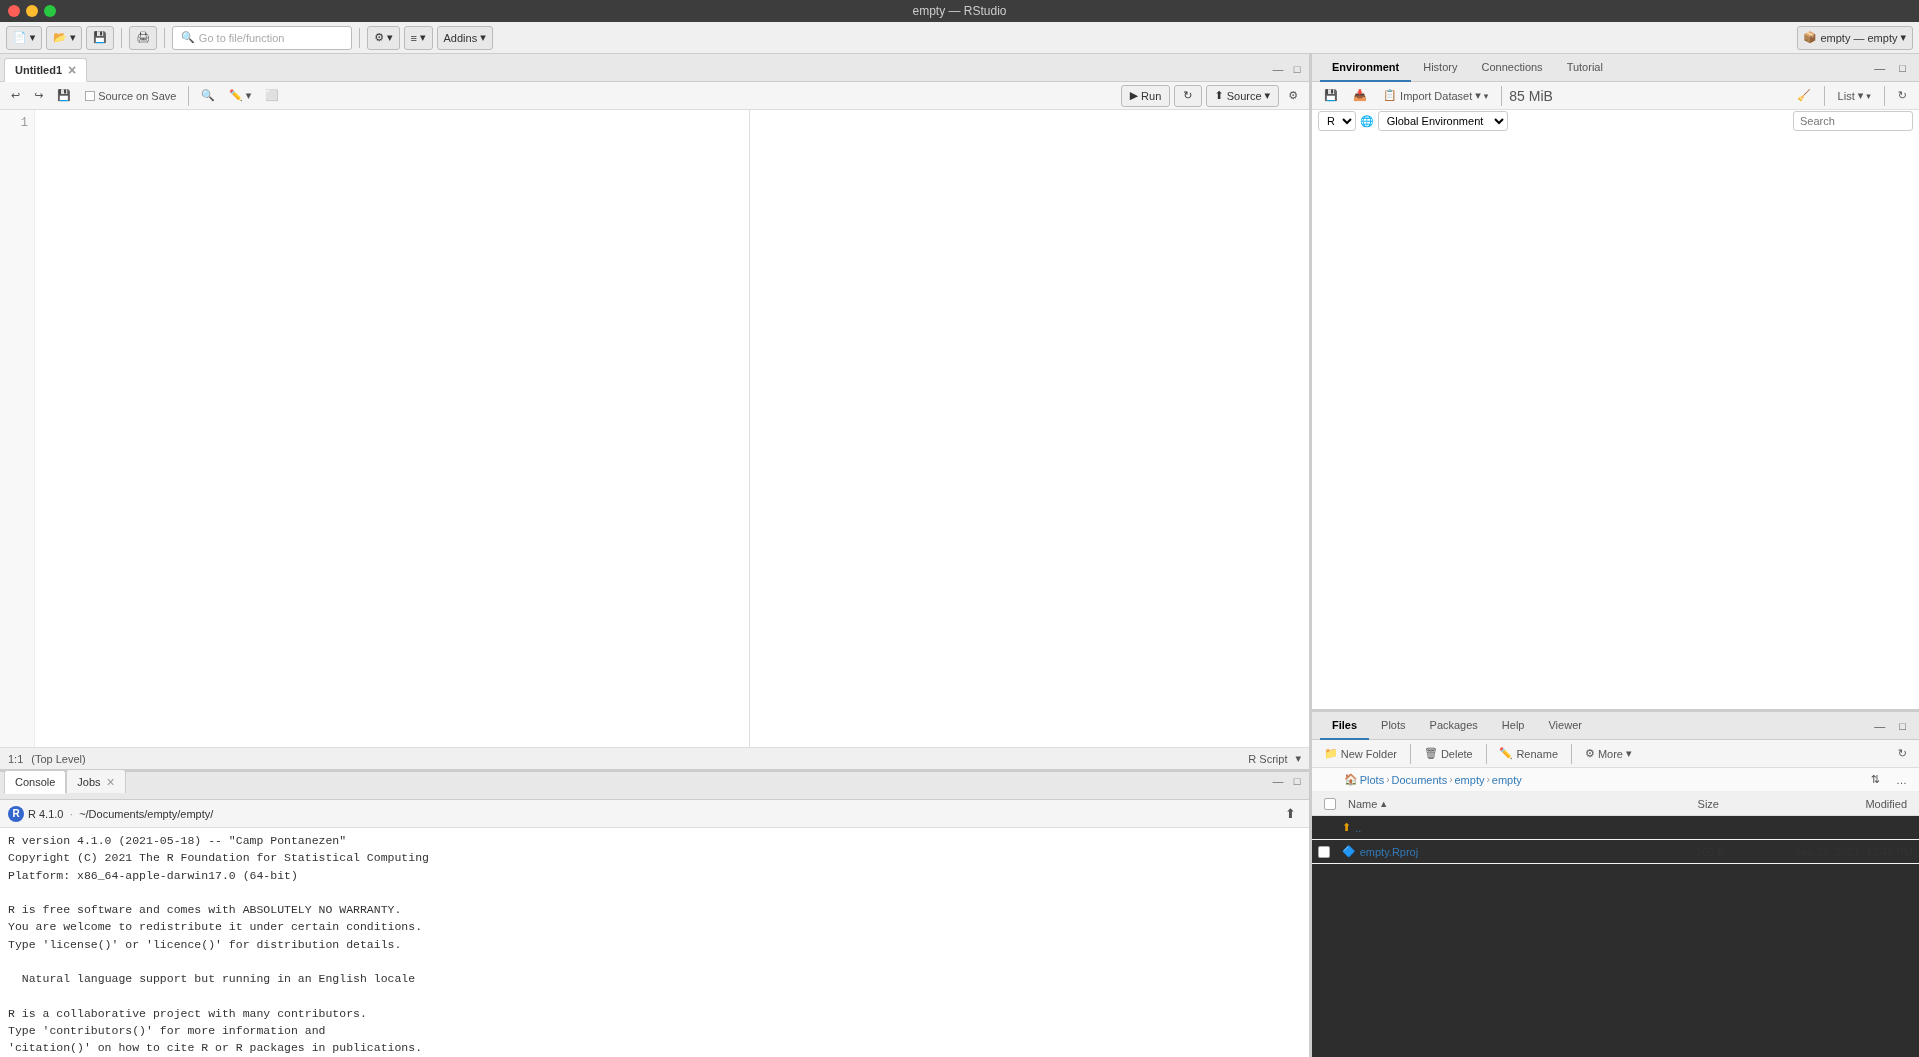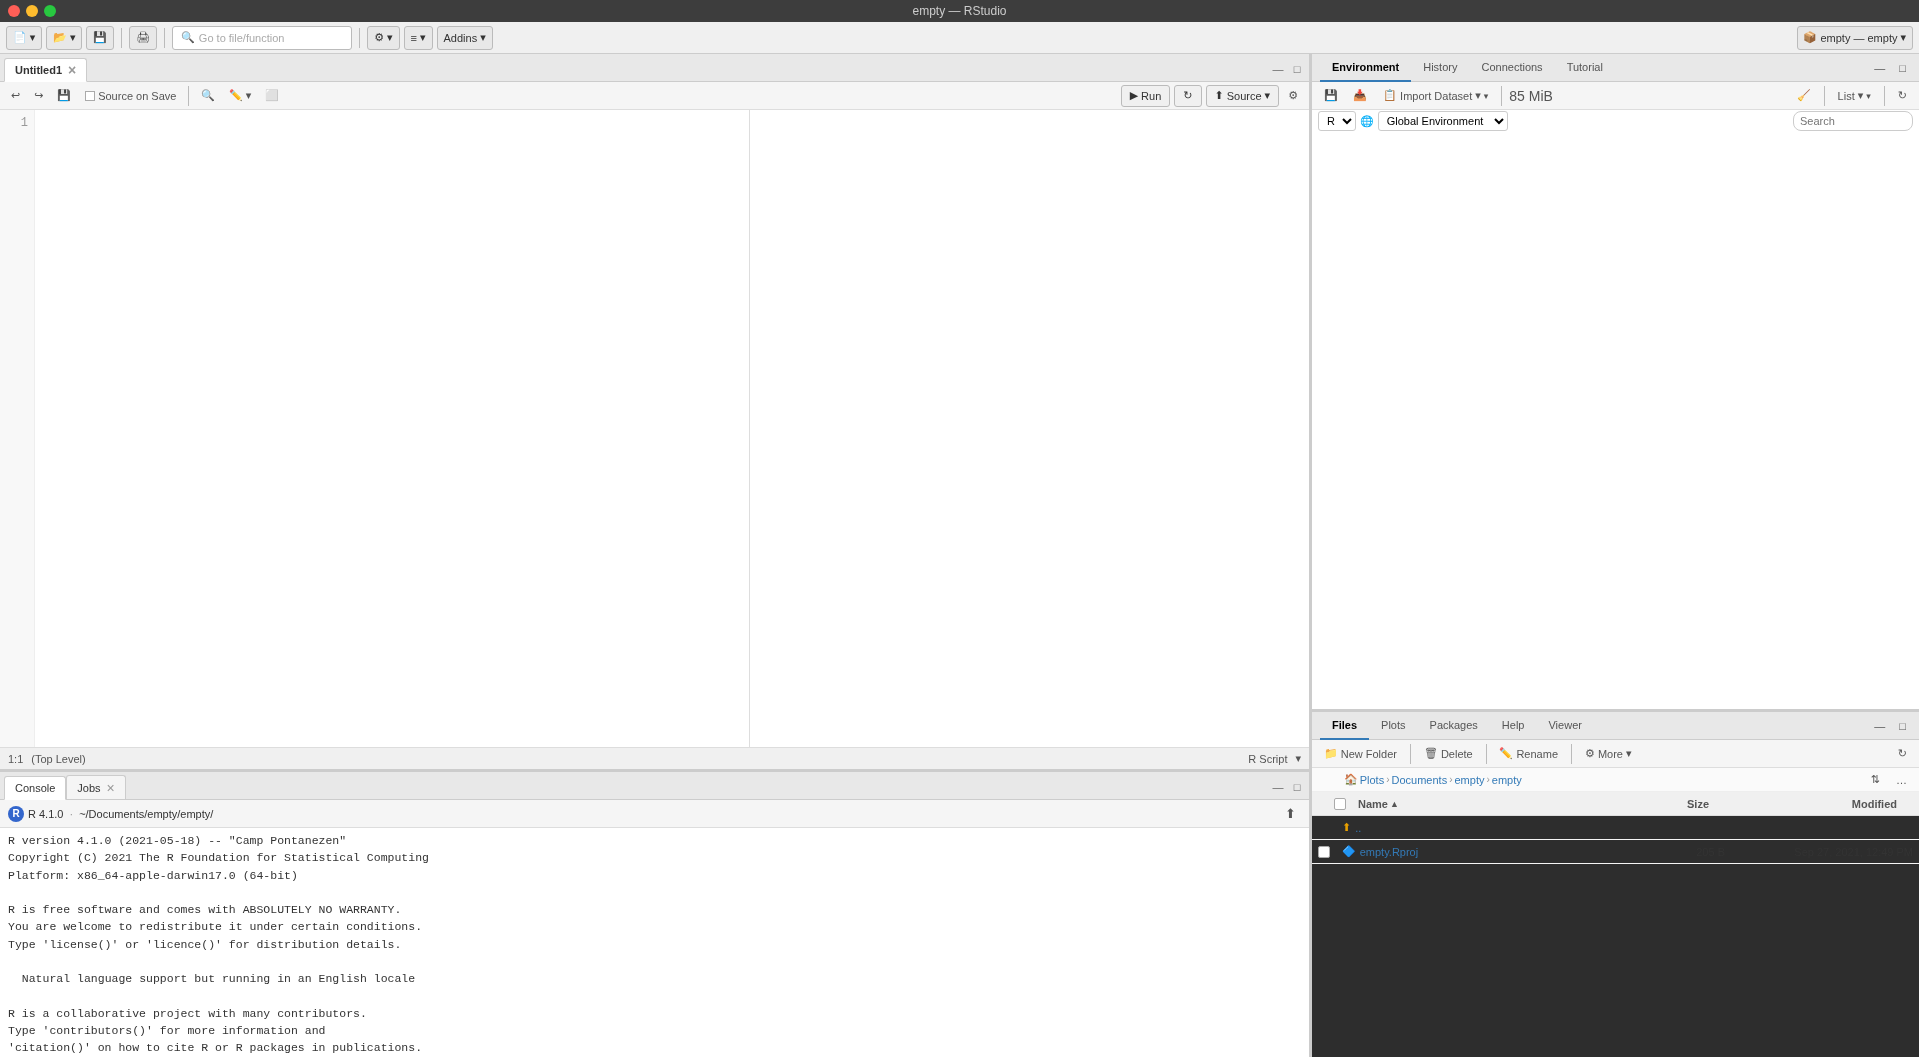--- a/index.html
+++ b/index.html
@@ -227,21 +227,21 @@
       display: flex;
       flex-direction: column;
       background: #fff;
       border-top: 3px solid #ccc;
     }
     #console-tabs {
       height: 28px;
       background: #e8e8e8;
       display: flex;
       align-items: flex-end;
-      padding: 0 4px;
+      padding: 6px 4px;
       border-bottom: 1px solid #ccc;
     }
     .console-tab {
       height: 24px;
       padding: 0 10px;
       background: #f5f5f5;
       border: 1px solid #ccc;
       border-bottom: none;
       border-radius: 3px 3px 0 0;
       font-size: 11px;
@@ -394,21 +394,21 @@
     .env-tool-btn.with-dropdown::after {
       content: '▾';
       font-size: 9px;
     }
     .env-search {
       margin-left: auto;
       height: 20px;
       width: 120px;
       padding: 0 6px;
       border: 1px solid #ccc;
-      border-radius: 8px;
+      border-radius: 3px;
       font-size: 11px;
       background: white;
     }
     #env-selector {
       height: 22px;
       display: flex;
       align-items: center;
       gap: 4px;
       padding: 0 6px;
       font-size: 11px;
@@ -491,24 +491,24 @@
       cursor: pointer;
       text-decoration: none;
     }
     .breadcrumb-sep { color: #999; font-size: 10px; }
     #files-list-header {
       height: 24px;
       background: #f0f0f0;
       border-bottom: 1px solid #ddd;
       display: flex;
       align-items: center;
-      padding: 0 22px;
+      padding: 0 12px;
       font-size: 11px;
       color: #555;
-      font-weight: 700;
+      font-weight: 400;
     }
     .file-col-check { width: 24px; flex-shrink: 0; }
     .file-col-name { flex: 1; }
     .file-col-size { width: 80px; flex-shrink: 0; text-align: right; padding-right: 8px; }
     .file-col-modified { width: 180px; flex-shrink: 0; text-align: right; }
     #files-list {
       flex: 1;
       overflow-y: auto;
     }
     .file-row {

